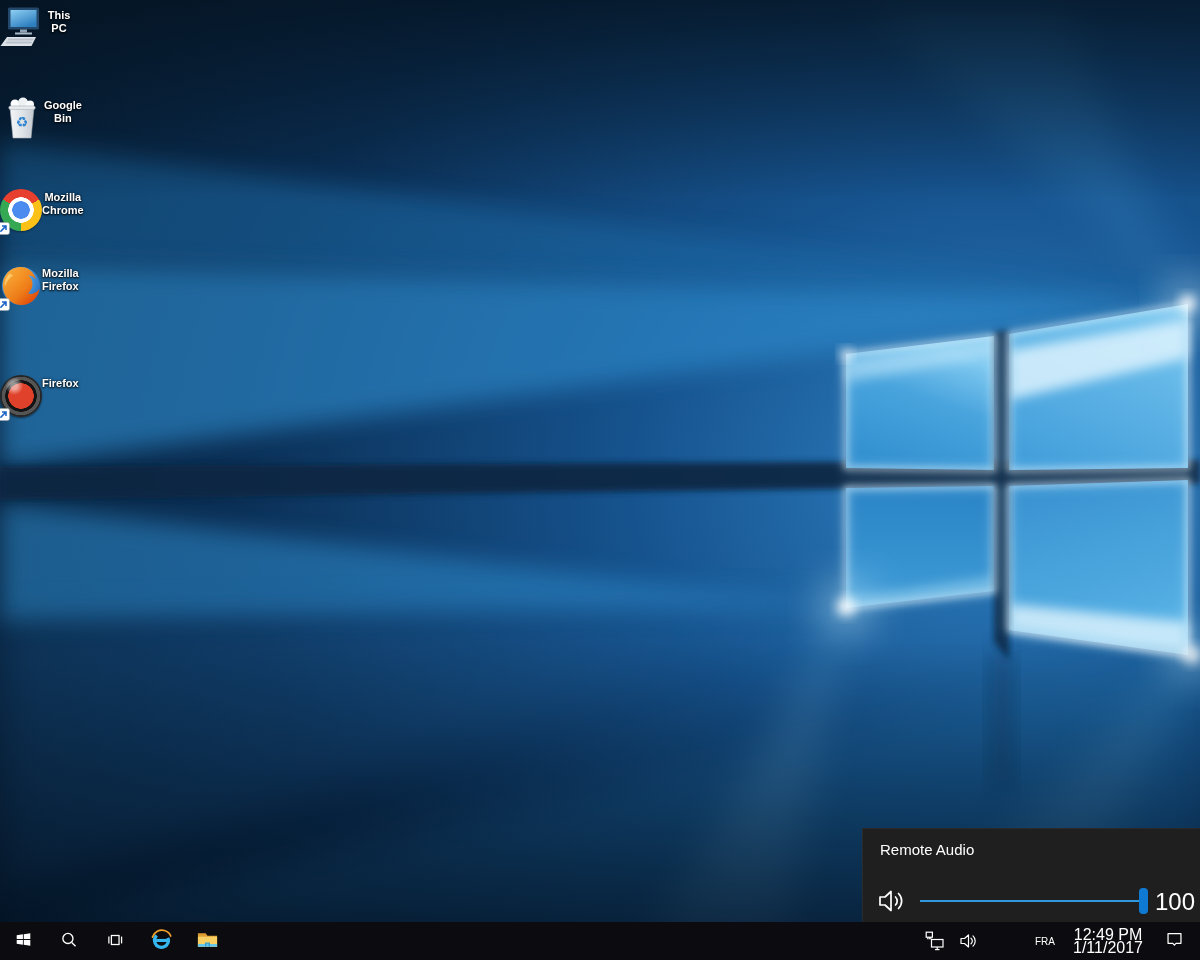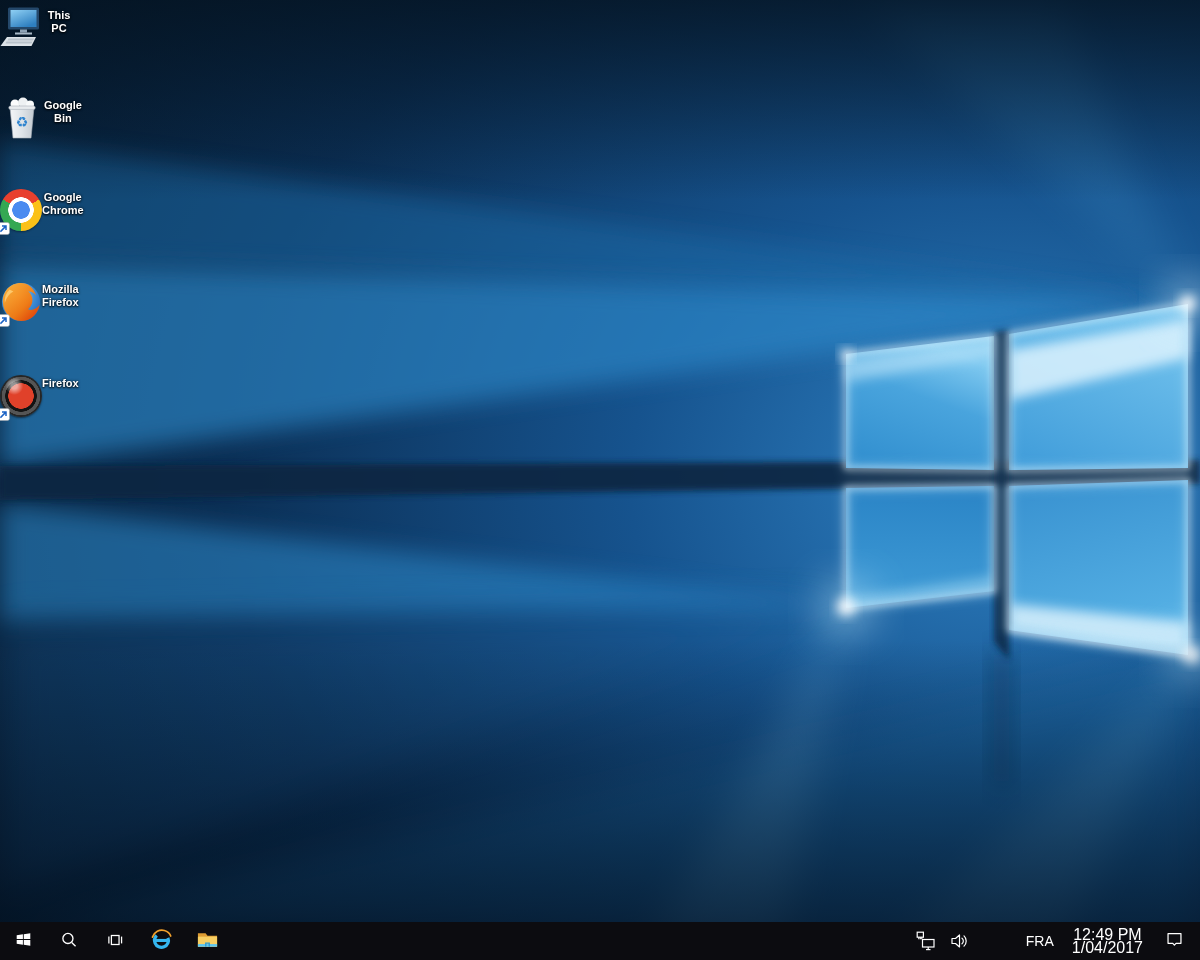--- a/index.html
+++ b/index.html
@@ -57,21 +57,21 @@
   .tb-btn{
     width:46px;display:flex;align-items:center;justify-content:center;
     background:none;border:none;padding:0;cursor:pointer;
   }
   .tb-spacer{flex:1;}
   .tray{display:flex;align-items:center;gap:2px;padding-right:4px;}
   .tray-btn{
     height:38px;display:flex;align-items:center;justify-content:center;
     background:none;border:none;padding:0 6px;cursor:pointer;color:#fff;
   }
-  .tray-lang{font-size:14px;color:#fff;padding:0 8px;margin-left:40px;}
+  .tray-lang{font-size:10px;color:#fff;padding:0 8px;margin-left:40px;}
   .tray-clock{display:flex;flex-direction:column;align-items:center;justify-content:center;
     font-size:16px;line-height:13.5px;color:#fff;padding:0 8px;}
   .ac-btn{padding:0 12px;}
 </style>
 </head>
 <body>
 
 <div class="desktop">
 
   <svg class="wallpaper" viewBox="0 0 1200 960" preserveAspectRatio="none">
@@ -221,24 +221,24 @@
     <div class="di" style="top:188px;">
       <div class="di-ic">
         <div class="ic-chrome"></div>
         <span class="sc-arrow">
           <svg viewBox="0 0 13 13" width="13" height="13">
             <rect x="0.5" y="0.5" width="12" height="12" rx="2" fill="#fff" stroke="#9aa0a6" stroke-width="0.5"></rect>
             <path d="M3.4,9.6 L8.6,4.4 M5,4.1 h4 v4" fill="none" stroke="#1a62c5" stroke-width="1.5"></path>
           </svg>
         </span>
       </div>
-      <div class="di-label">Google Chrome</div>
-    </div>
-
-    <div class="di" style="top:280px;">
+      <div class="di-label">Mozilla Chrome</div>
+    </div>
+
+    <div class="di" style="top:264px;">
       <div class="di-ic">
         <svg viewBox="0 0 44 44" width="42" height="42">
           <defs>
             <radialGradient id="fxGlobe" cx="0.42" cy="0.35" r="0.75">
               <stop offset="0" stop-color="#bfe8fb"></stop>
                 <stop offset="0.55" stop-color="#3f8fd8"></stop>
                 <stop offset="1" stop-color="#1f5fb0"></stop>
             </radialGradient>
             <linearGradient id="fxOr" x1="0" y1="0" x2="1" y2="1">
               <stop offset="0" stop-color="#ffb437"></stop>
@@ -269,20 +269,37 @@
           <svg viewBox="0 0 13 13" width="13" height="13">
             <rect x="0.5" y="0.5" width="12" height="12" rx="2" fill="#fff" stroke="#9aa0a6" stroke-width="0.5"></rect>
             <path d="M3.4,9.6 L8.6,4.4 M5,4.1 h4 v4" fill="none" stroke="#1a62c5" stroke-width="1.5"></path>
           </svg>
         </span>
       </div>
       <div class="di-label">Firefox</div>
     </div>
   </div>
 
+  <div class="vol-flyout">
+    <div class="vf-title">Remote Audio</div>
+    <div class="vf-row">
+      <button class="vf-speaker">
+        <svg viewBox="0 0 30 30" width="30" height="30">
+          <polygon points="3,11 8,11 14,5.5 14,24.5 8,19 3,19" fill="none" stroke="#fff" stroke-width="1.7" stroke-linejoin="round"></polygon>
+          <path d="M18.5,11 a5.6,5.6 0 0 1 0,8" fill="none" stroke="#fff" stroke-width="1.7" stroke-linecap="round"></path>
+          <path d="M21.5,7.5 a10.5,10.5 0 0 1 0,15" fill="none" stroke="#fff" stroke-width="1.7" stroke-linecap="round"></path>
+        </svg>
+      </button>
+      <div class="vf-slider">
+        <div class="vf-track"></div>
+        <div class="vf-thumb"></div>
+      </div>
+      <div class="vf-value">100</div>
+    </div>
+  </div>
 
   <div class="taskbar">
 
     <button class="tb-btn">
       <span>
         <svg viewBox="0 0 20 20" width="17" height="17" fill="#fff">
           <path d="M2,4.9 L9.3,3.9 V9.5 H2 Z"></path>
           <path d="M10.3,3.75 L18,2.7 V9.5 H10.3 Z"></path>
           <path d="M2,10.5 H9.3 V16.1 L2,15.1 Z"></path>
           <path d="M10.3,10.5 H18 V17.3 L10.3,16.25 Z"></path>
@@ -347,21 +364,21 @@
       <button class="tray-btn">
         <svg viewBox="0 0 20 20" width="20" height="20">
           <polygon points="2,7.5 5.5,7.5 9.5,4 9.5,16 5.5,12.5 2,12.5" fill="none" stroke="#fff" stroke-width="1.2" stroke-linejoin="round"></polygon>
           <path d="M12,7.2 a3.6,3.6 0 0 1 0,5.6" fill="none" stroke="#fff" stroke-width="1.2" stroke-linecap="round"></path>
           <path d="M14,4.9 a7,7 0 0 1 0,10.2" fill="none" stroke="#fff" stroke-width="1.2" stroke-linecap="round"></path>
         </svg>
       </button>
       <button class="tray-btn tray-lang">FRA</button>
       <button class="tray-btn tray-clock">
         <span>12:49 PM</span>
-        <span>1/04/2017</span>
+        <span>1/11/2017</span>
       </button>
       <button class="tray-btn ac-btn">
         <span>
           <svg viewBox="0 0 20 20" width="19" height="19" fill="none" stroke="#fff" stroke-width="1.3">
             <path d="M3.2,3.8 H16.8 V14 H11.6 L9.9,16 L8.2,14 H3.2 Z" stroke-linejoin="round"></path>
           </svg>
         </span>
       </button>
     </div>
   </div>

